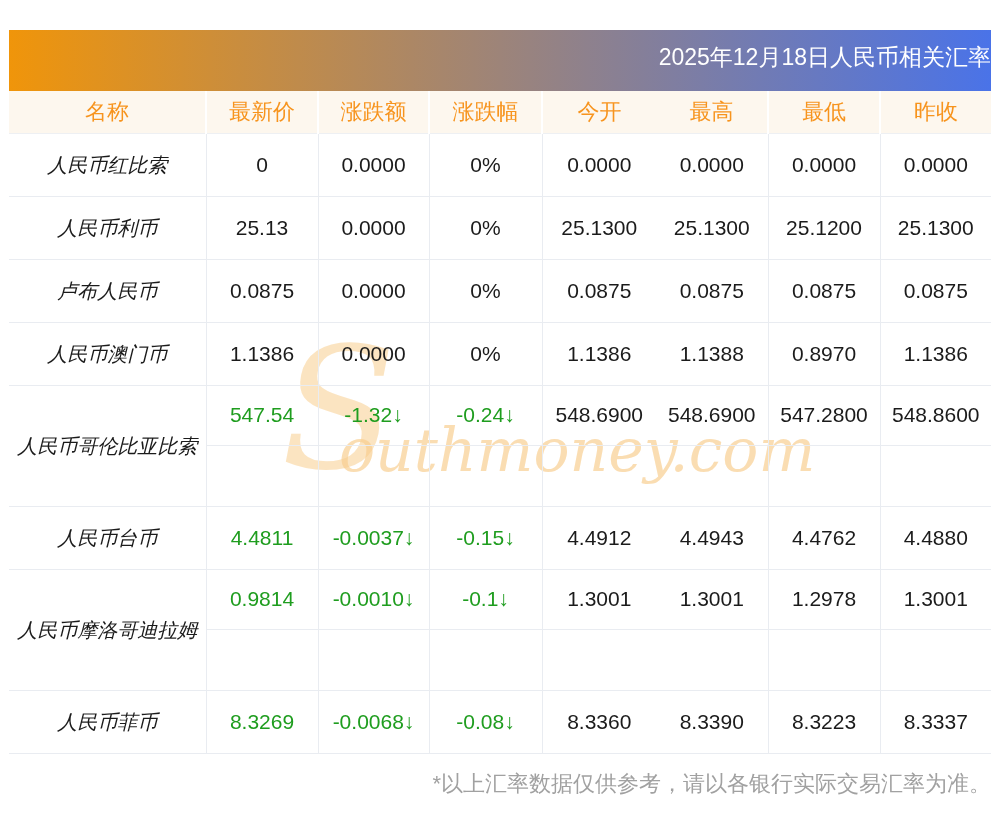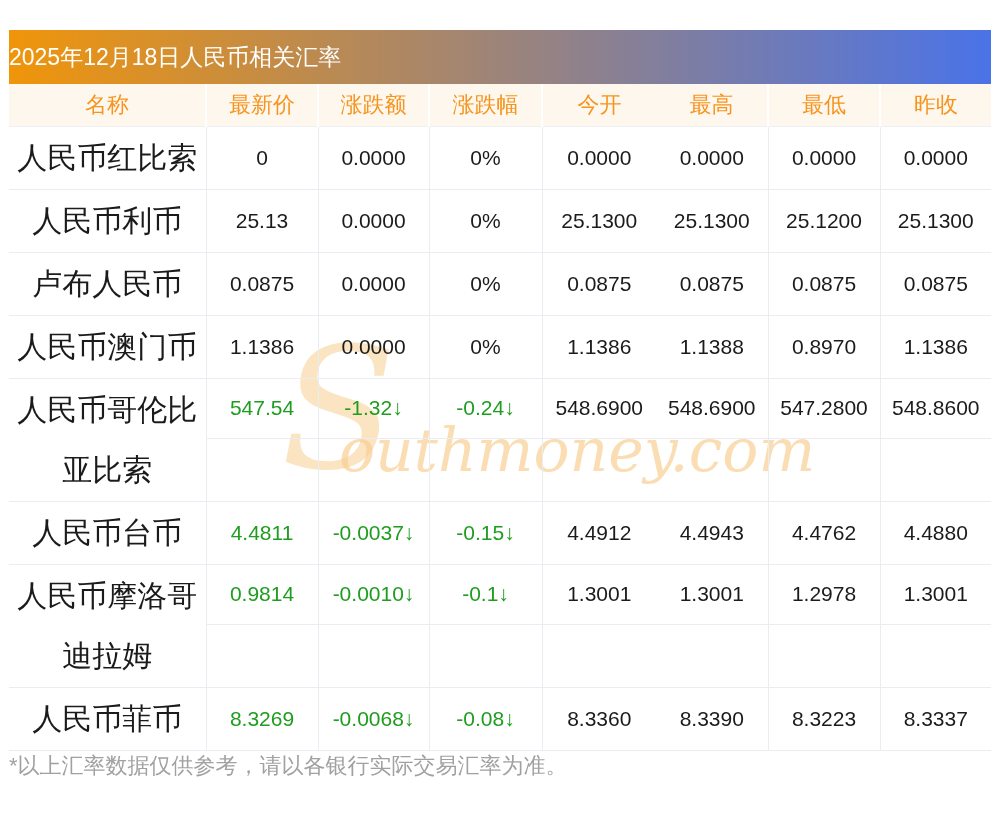--- a/index.html
+++ b/index.html
@@ -19,23 +19,23 @@
     background:#fff;
     font-family:"Liberation Sans","DejaVu Sans",sans-serif;
     color:var(--text-dark);
   }
   .board{
     position:relative;
     width:982px;
     margin:30px auto 0 auto;
   }
   .title-bar{
-    height:54px;
+    height:61px;
     line-height:54px;
-    text-align:left;
+    text-align:right;
     color:#ffffff;
     font-size:23px;
     background:linear-gradient(90deg,var(--grad-left),var(--grad-right));
   }
   
   .watermark{
     position:absolute;
     left:0;top:0;width:100%;height:100%;
     pointer-events:none;
     z-index:0;
@@ -92,32 +92,33 @@
   tbody td{
     height:60px;
     text-align:center;
     background:transparent;
     border-left:1px solid var(--line);
     border-bottom:1px solid var(--line);
   }
   tbody td.cell-name{border-left:none;}
   tbody td.no-left{border-left:none;}
   .cell-name{
-    font-size:30px;
+    font-size:20px;
     line-height:60px;
     word-break:break-all;
+    font-style:italic;
   }
   .cell-num{font-size:21px;}
   tr.down .cell-latest, tr.down .cell-change, tr.down .cell-pct{
     color:var(--down-green);
   }
   tr.filler-row td{height:61px;}
   .footer-note{
-    margin-top:0;
-    text-align:left;
+    margin-top:15px;
+    text-align:right;
     font-size:22px;
     color:var(--footer-gray);
   }
 </style>
 </head>
 <body>
 
 <div class="board">
 
   <div class="title-bar">2025年12月18日人民币相关汇率</div>

